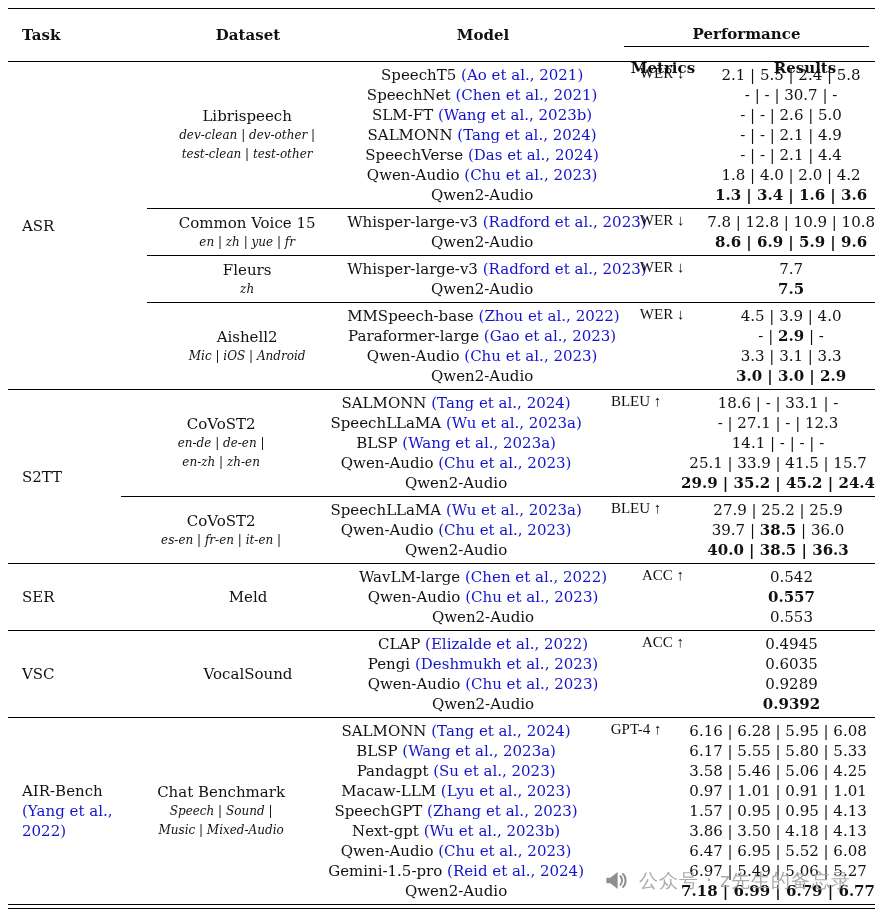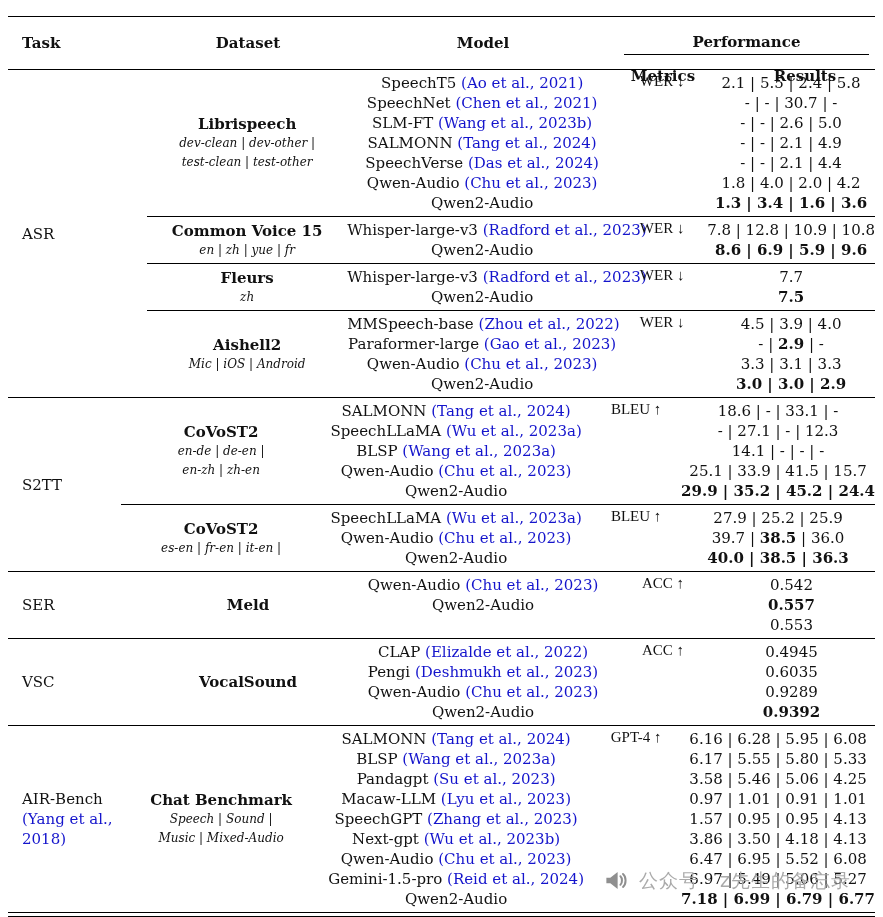--- a/index.html
+++ b/index.html
@@ -1,40 +1,40 @@
 <!DOCTYPE html>
 <html style="--cite-color: #1414cc; --wm-color: #a6a6a6;"><head>
 <meta charset="utf-8">
 <style>
   * { box-sizing: border-box; }
   html,body { margin:0; padding:0; }
   body {
     width:883px; height:917px; background:#ffffff; position:relative; overflow:hidden;
     font-family:"DejaVu Serif","Liberation Serif",serif; color:#111; font-size:15px;
   }
-  .table { position:absolute; left:8px; top:16px; width:867px; border-top:1.6px solid #000; }
+  .table { position:absolute; left:8px; top:8px; width:867px; border-top:1.6px solid #000; }
   
   .thead { display:flex; align-items:stretch; height:53px; border-bottom:1.4px solid #000; }
   .h-task { width:140px; display:flex; align-items:center; padding-left:14px; font-weight:bold; }
   .h-dataset { width:200px; display:flex; align-items:center; justify-content:center; font-weight:bold; }
   .h-model { width:270px; display:flex; align-items:center; justify-content:center; font-weight:bold; }
   .h-perf { flex:1; display:flex; flex-direction:column; }
   .h-perf-label { text-align:center; font-weight:bold; padding:4px 0 3px; border-bottom:1px solid #000; margin:12px 6px; }
   .h-perf-cols { display:flex; flex:1; align-items:center;gap:27px; }
   .h-metrics { width:90px; text-align:center; font-weight:bold; }
   .h-results { flex:1; text-align:center; font-weight:bold; }
   
   .section { display:flex; align-items:stretch; }
   .section + .section { border-top:1.4px solid #000; }
   .task-cell { width:140px; display:flex; flex-direction:column; justify-content:center; padding-left:14px; line-height:20px; }
   .groups { flex:1; display:flex; flex-direction:column; }
   .group { display:flex; align-items:stretch; padding:3px 0; }
   .group + .group { border-top:1px solid #000; }
   .dataset-cell { width:200px; display:flex; flex-direction:column; justify-content:center; align-items:center; text-align:center; }
-  .dataset-name { font-weight:bold; line-height:20px; }
+  .dataset-name { font-weight:normal; line-height:20px; }
   .dataset-sub { font-style:italic; font-size:12px; line-height:19px; }
   .models-col { width:270px; display:flex; flex-direction:column; justify-content:flex-start; }
   .model-row { text-align:center; line-height:20px; white-space:nowrap; }
   .metric-cell { width:90px; display:flex; align-items:flex-start; justify-content:center;font-family:Liberation Serif, serif; }
   .results-col { flex:1; display:flex; flex-direction:column; justify-content:center; }
   .result-row { text-align:center; line-height:20px; white-space:nowrap; }
   .cite { color:var(--cite-color,#1414cc); }
   .b { font-weight:bold; }
   .sep { white-space:pre; }
   .task-cite { line-height:20px; }
@@ -205,20 +205,21 @@
       <div class="section">
         <div class="task-cell">
           <span class="task-name">SER</span>
         </div>
         <div class="groups">
           <div class="group">
             <div class="dataset-cell">
               <div class="dataset-name">Meld</div>
             </div>
             <div class="models-col">
+              <div class="model-row"><span class="model-name">WavLM-large</span> <span class="cite">(Chen et al., 2022)</span></div>
               <div class="model-row"><span class="model-name">Qwen-Audio</span> <span class="cite">(Chu et al., 2023)</span></div>
               <div class="model-row"><span class="model-name">Qwen2-Audio</span></div>
             </div>
             <div class="metric-cell">
               <span class="metric">ACC ↑</span>
             </div>
             <div class="results-col">
               <div class="result-row"><span class="val">0.542</span></div>
               <div class="result-row"><span class="val b">0.557</span></div>
               <div class="result-row"><span class="val">0.553</span></div>
@@ -249,21 +250,21 @@
               <div class="result-row"><span class="val">0.6035</span></div>
               <div class="result-row"><span class="val">0.9289</span></div>
               <div class="result-row"><span class="val b">0.9392</span></div>
             </div>
           </div>
         </div>
       </div>
       <div class="section">
         <div class="task-cell">
           <span class="task-name">AIR-Bench</span>
-          <span class="cite task-cite">(Yang et al., 2018)</span>
+          <span class="cite task-cite">(Yang et al., 2022)</span>
         </div>
         <div class="groups">
           <div class="group">
             <div class="dataset-cell">
               <div class="dataset-name">Chat Benchmark</div>
               <div class="dataset-sub">Speech | Sound |</div>
               <div class="dataset-sub">Music | Mixed-Audio</div>
             </div>
             <div class="models-col">
               <div class="model-row"><span class="model-name">SALMONN</span> <span class="cite">(Tang et al., 2024)</span></div>

